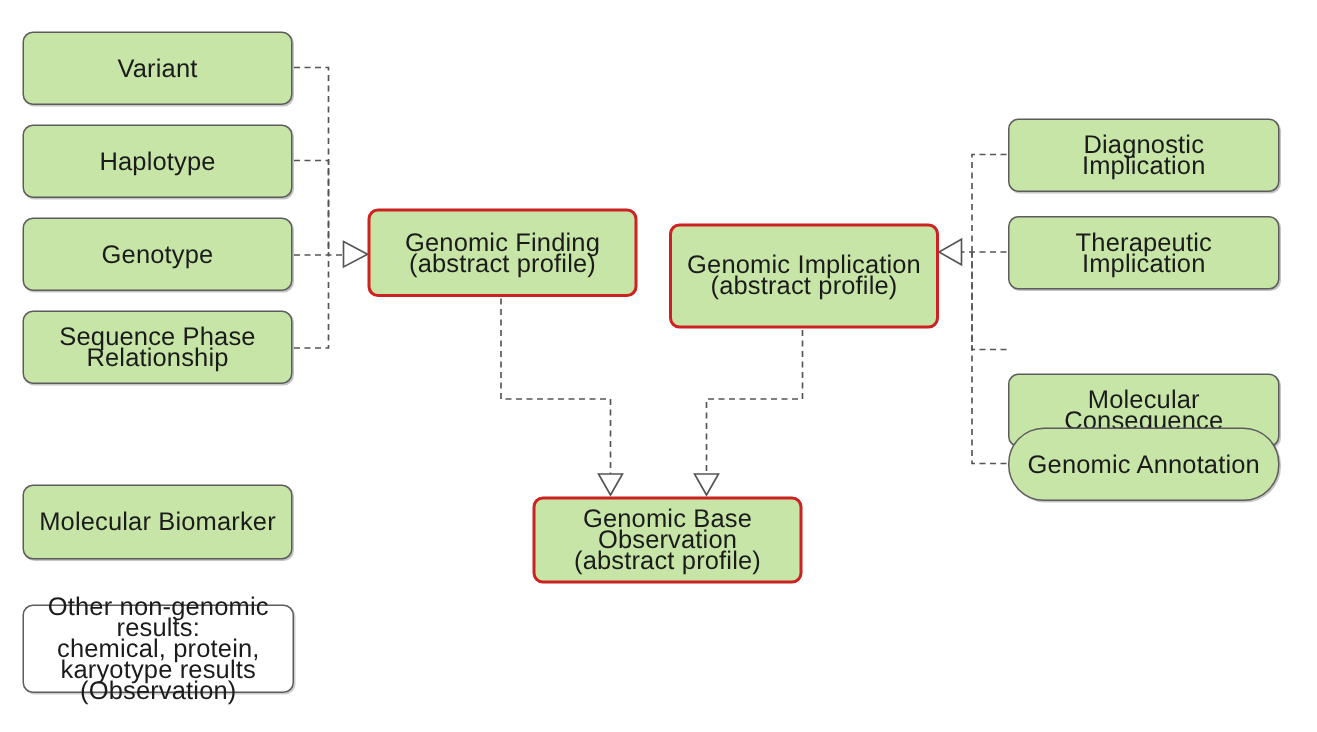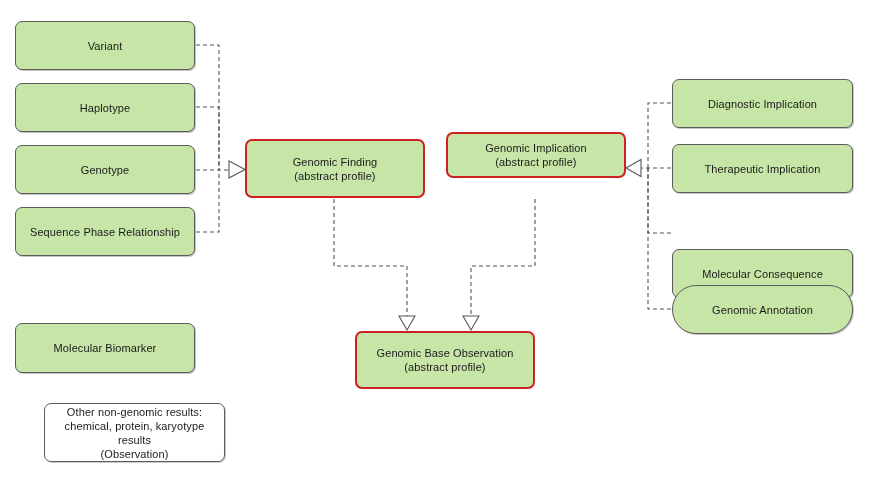--- a/index.html
+++ b/index.html
@@ -18,42 +18,41 @@
     overflow: hidden;
   }
   .node {
     position: absolute;
     box-sizing: border-box;
     display: flex;
     align-items: center;
     justify-content: center;
     text-align: center;
     border-radius: 7px;
-    font-size: 11px;
+    font-size: 17px;
     line-height: 14px;
     color: #1b1b1b;
     letter-spacing: 0.1px;
     padding: 2px 6px;
     white-space: pre-line;
   }
   .node.green {
     background: #c6e5a6;
     border: 1.6px solid #5c5c5c;
     box-shadow: 1px 1px 0 rgba(90,90,90,0.35);
   }
   .node.abstract {
     background: #c6e5a6;
     border: 2px solid #cc2222;
     box-shadow: none;
   }
   .node.plain {
     background: #ffffff;
     border: 1.4px solid #5c5c5c;
     box-shadow: 1px 1px 0 rgba(90,90,90,0.30);
-    margin-left: 29px;
   }
   .node .label {
     display: block;
     white-space: pre-line;
   }
   #edges {
     position: absolute;
     left: 0;
     top: 0;
     width: 878px;
@@ -123,21 +122,21 @@
     <span class="label">Other non-genomic results:
 chemical, protein, karyotype results
 (Observation)</span>
   </div>
 
   <div class="node abstract" style="left:245px;top:139px;width:180px;height:59px;">
     <span class="label">Genomic Finding
 (abstract profile)</span>
   </div>
 
-  <div class="node abstract" style="left:446px;top:132px;width:180px;height:46px;">
+  <div class="node abstract" style="left:446px;top:149px;width:180px;height:70px;">
     <span class="label">Genomic Implication
 (abstract profile)</span>
   </div>
 
   <div class="node abstract" style="left:355px;top:331px;width:180px;height:58px;">
     <span class="label">Genomic Base Observation
 (abstract profile)</span>
   </div>
 
   <div class="node green" style="left:672px;top:79px;width:181px;height:49px;">

